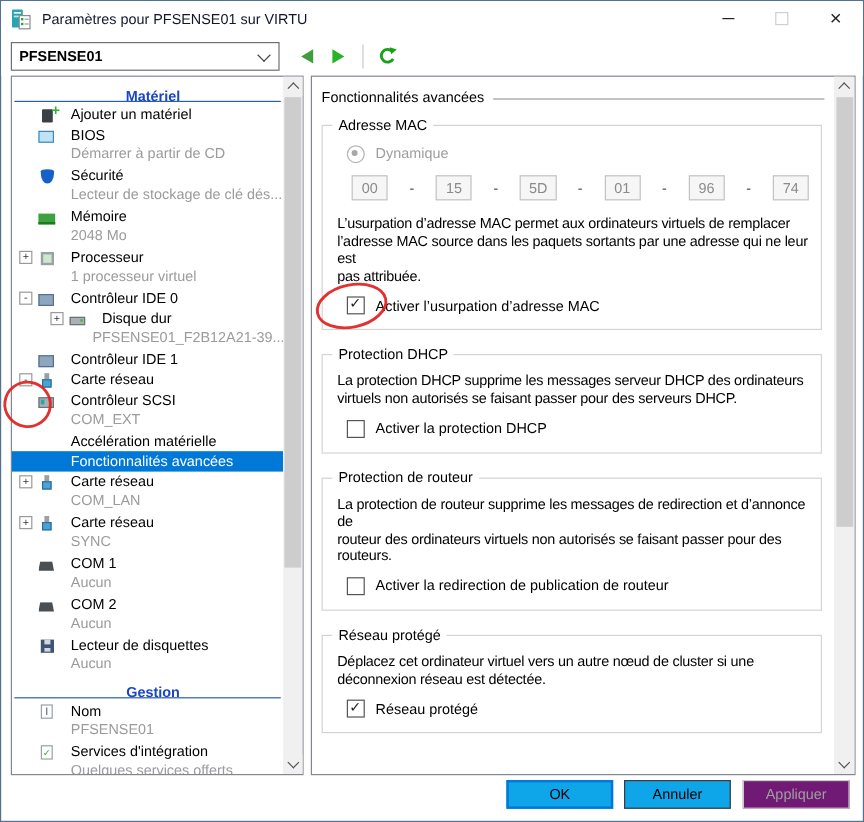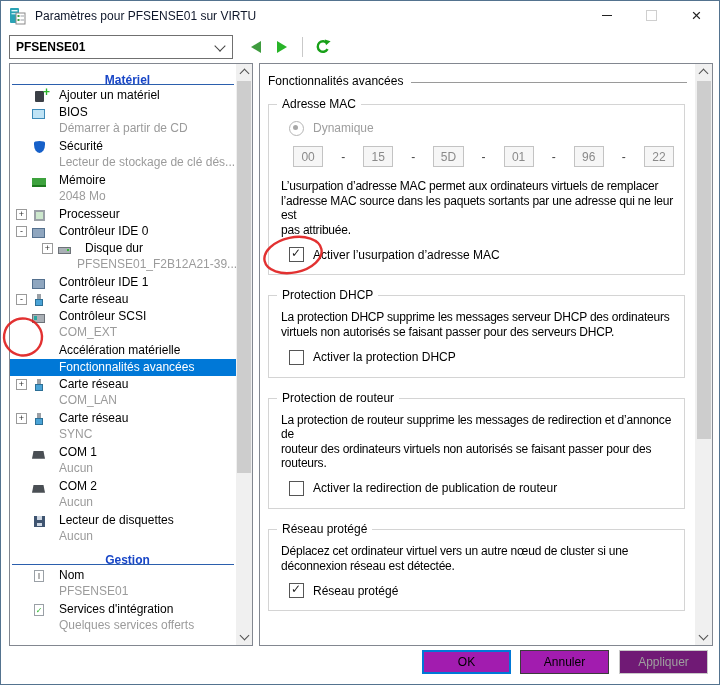--- a/index.html
+++ b/index.html
@@ -96,21 +96,21 @@
   .macbox{width:29px;height:19px;border:1px solid #c3c3c3;background:#f6f6f6;color:#8a8a8a;
     display:flex;align-items:center;justify-content:center;}
   .macdash{color:#444;}
   .gpara{white-space:pre-line;line-height:14.6px;letter-spacing:-0.2px;margin:2px 0 0 0;}
   .cbrow{display:flex;align-items:center;gap:9px;margin:10px 0 2px 8px;}
   .cb{width:13px;height:13px;border:1px solid #555;background:#fff;position:relative;flex:none;}
   .cb.checked::after{content:"\2713";position:absolute;left:1px;top:-2px;font-size:12px;color:#222;
     font-family:"DejaVu Sans",sans-serif;}
 
   
-  .btn{position:absolute;top:649px;width:89px;height:24px;box-sizing:border-box;background:#a21caf;
+  .btn{position:absolute;top:649px;width:89px;height:24px;box-sizing:border-box;background:#0ea5e9;
     text-align:center;line-height:21px;}
   .btn-ok{left:421px;border:2px solid #0078d7;}
   .btn-cancel{left:519px;border:1px solid #3c3c3c;line-height:22px;}
   .btn-apply{left:618px;border:1px solid #c9c9c9;background:#701a75;color:#9f9f9f;line-height:22px;}
 
   
   .overlay{position:absolute;left:0;top:0;width:720px;height:685px;pointer-events:none;z-index:40;}
 </style>
 </head>
 <body>
@@ -172,20 +172,21 @@
         </div>
         <div class="thead-line"></div>
         <div class="trow"><span class="exp-slot"></span><span class="ic-slot"><span class="ic ic-add-hardware"></span></span><span class="tlabel">Ajouter un matériel</span></div>
         <div class="trow"><span class="exp-slot"></span><span class="ic-slot"><span class="ic ic-bios"></span></span><span class="tlabel">BIOS</span></div>
         <div class="tsub">Démarrer à partir de CD</div>
         <div class="trow"><span class="exp-slot"></span><span class="ic-slot"><span class="ic ic-security"></span></span><span class="tlabel">Sécurité</span></div>
         <div class="tsub">Lecteur de stockage de clé dés...</div>
         <div class="trow"><span class="exp-slot"></span><span class="ic-slot"><span class="ic ic-memory"></span></span><span class="tlabel">Mémoire</span></div>
         <div class="tsub">2048 Mo</div>
         <div class="trow"><span class="exp-slot"><span class="expbox">+</span></span><span class="ic-slot"><span class="ic ic-cpu"></span></span><span class="tlabel">Processeur</span></div>
+        <div class="tsub">1 processeur virtuel</div>
         <div class="trow"><span class="exp-slot"><span class="expbox">-</span></span><span class="ic-slot"><span class="ic ic-ide"></span></span><span class="tlabel">Contrôleur IDE 0</span></div>
         <div class="trow ind1"><span class="exp-slot"><span class="expbox">+</span></span><span class="ic-slot"><span class="ic ic-hdd"></span></span><span class="tlabel">Disque dur</span></div>
         <div class="tsub ind1">PFSENSE01_F2B12A21-39...</div>
         <div class="trow"><span class="exp-slot"></span><span class="ic-slot"><span class="ic ic-ide"></span></span><span class="tlabel">Contrôleur IDE 1</span></div>
         <div class="trow"><span class="exp-slot"><span class="expbox">-</span></span><span class="ic-slot"><span class="ic ic-nic"></span></span><span class="tlabel">Carte réseau</span></div>
         <div class="trow"><span class="exp-slot"></span><span class="ic-slot"><span class="ic ic-scsi"></span></span><span class="tlabel">Contrôleur SCSI</span></div>
         <div class="tsub">COM_EXT</div>
         <div class="trow"><span class="exp-slot"></span><span class="ic-slot"></span><span class="tlabel">Accélération matérielle</span></div>
         <div class="trow sel"><span class="exp-slot"></span><span class="ic-slot"></span><span class="tlabel">Fonctionnalités avancées</span></div>
         <div class="trow"><span class="exp-slot"><span class="expbox">+</span></span><span class="ic-slot"><span class="ic ic-nic"></span></span><span class="tlabel">Carte réseau</span></div>
@@ -238,21 +239,21 @@
           <span class="macbox">00</span>
           <span class="macdash">-</span>
           <span class="macbox">15</span>
           <span class="macdash">-</span>
           <span class="macbox">5D</span>
           <span class="macdash">-</span>
           <span class="macbox">01</span>
           <span class="macdash">-</span>
           <span class="macbox">96</span>
           <span class="macdash">-</span>
-          <span class="macbox">22</span>
+          <span class="macbox">74</span>
         </div>
         <div class="gpara">L’usurpation d’adresse MAC permet aux ordinateurs virtuels de remplacer
 l’adresse MAC source dans les paquets sortants par une adresse qui ne leur est
 pas attribuée.</div>
         <div class="cbrow">
           <span class="cb checked"></span>
           <span>Activer l’usurpation d’adresse MAC</span>
         </div>
       </div>
 

